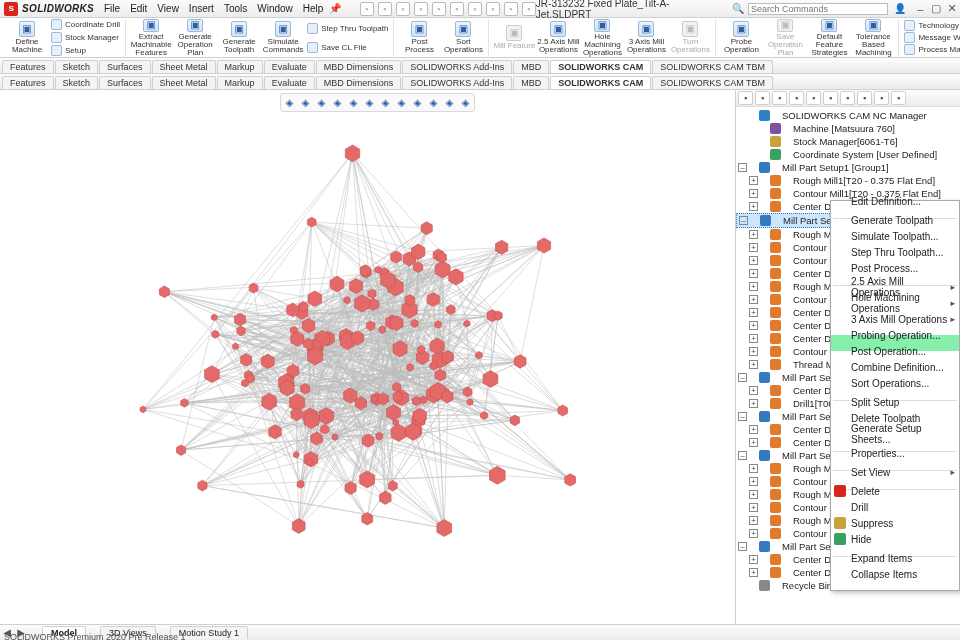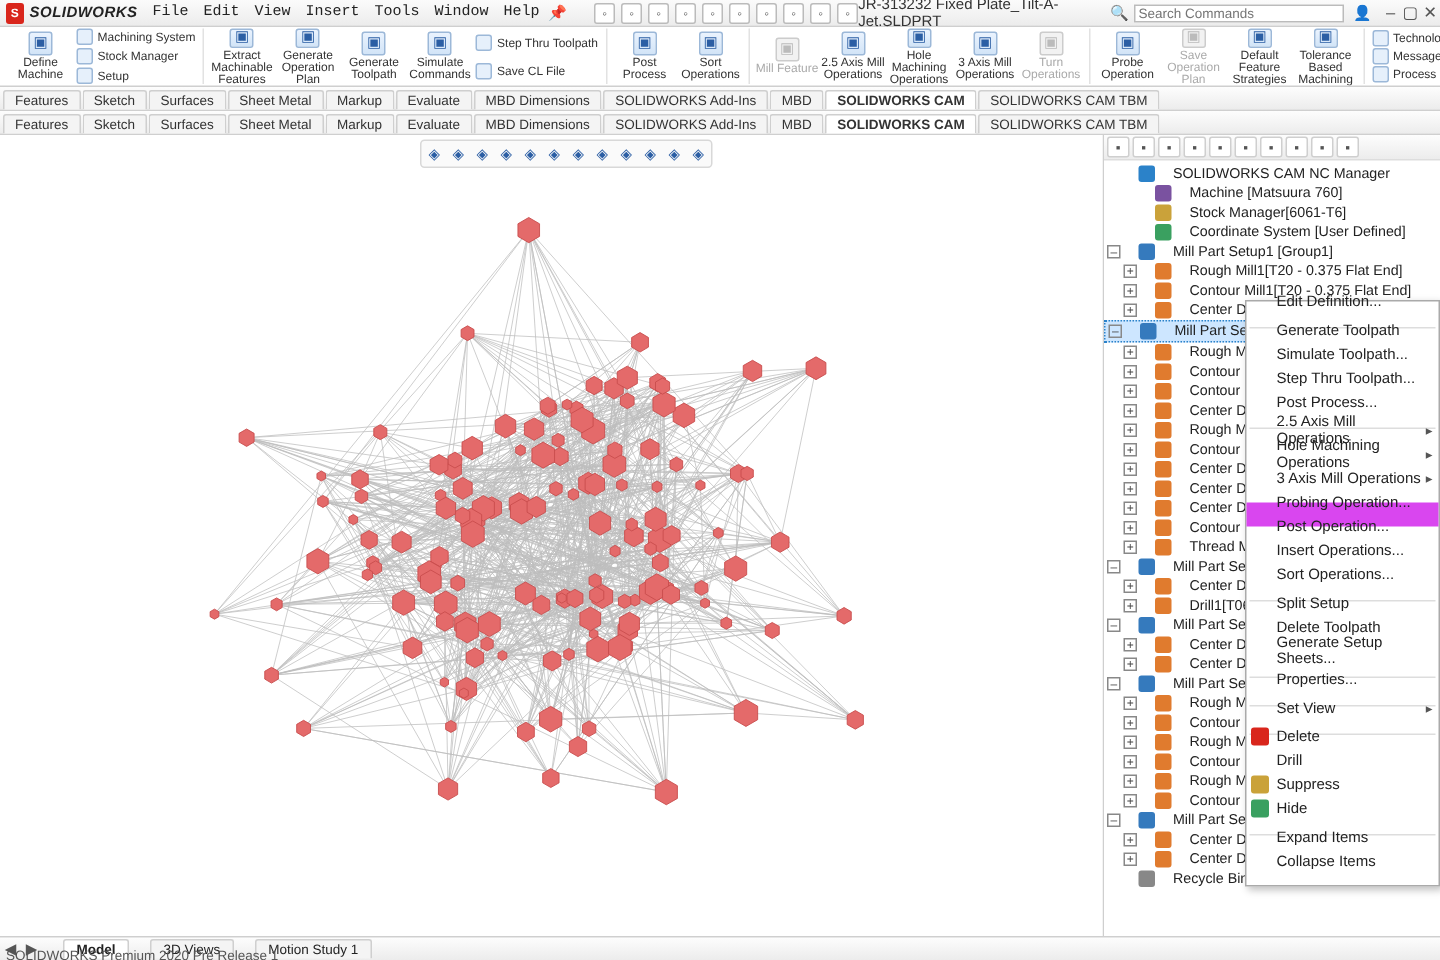--- a/index.html
+++ b/index.html
@@ -3,21 +3,21 @@
 <meta charset="utf-8">
 <style>
   * { box-sizing: border-box; margin: 0; padding: 0; font-family: "Segoe UI", Tahoma, sans-serif; }
   body { width: 960px; height: 640px; overflow: hidden; background: #fff; font-size: 10px; color: #222; position: relative; }
 
   
   .titlebar { height: 18px; background: linear-gradient(#fbfbfb,#ececec); display: flex; align-items: center; border-bottom: 1px solid #cfcfcf; }
   .titlebar .sw-logo { width: 16px; height: 14px; margin: 0 4px; background: #d9261c; border-radius: 2px; display:flex;align-items:center;justify-content:center;color:#fff;font-size:8px;font-weight:bold;}
   .titlebar .brand { font-weight: bold; font-style: italic; letter-spacing: 0.3px; margin-right: 10px; }
   .titlebar .menu { display: flex; gap: 10px; }
-  .titlebar .menu span { cursor: default; font-family: Liberation Mono, monospace; }
+  .titlebar .menu span { cursor: default; }
   .titlebar .qat { display:flex; gap:4px; margin-left:12px; align-items:center;}
   .titlebar .qat span { width:14px;height:14px;border:1px solid #bbb;border-radius:2px;display:flex;align-items:center;justify-content:center;font-size:9px;color:#555;background:#fff;}
   .titlebar .spacer { flex: 1; }
   .titlebar .doc { font-size:10px; color:#333; }
   .titlebar .search { margin-left:30px; display:flex;align-items:center;gap:3px;}
   .titlebar .search input { width:140px;height:12px;font-size:9px;border:1px solid #bbb;padding:0 2px;}
   .titlebar .winbtn { width:18px;text-align:center;font-size:11px;color:#555;}
 
   
   .ribbon { height: 40px; background:#fff; border-bottom:1px solid #cfcfcf; display:flex; align-items:stretch; overflow:hidden; padding:1px 2px;}
@@ -67,21 +67,21 @@
   .tree .ti-bin{background:#888;}
   .tree .sel { background:#cde6ff;border:1px dotted #2b82c9;}
   .tree .ind1{padding-left:13px;}
 
   
   .ctxmenu { position:absolute; top:200px; right:0; width:130px; background:#fff;border:1px solid #aaa;box-shadow:2px 2px 5px rgba(0,0,0,0.25);font-size:10px;z-index:50;}
   .ctxmenu .row{display:flex;align-items:center;height:15px;padding:0 4px 16px 20px;position:relative;}
   .ctxmenu .row .mic{position:absolute;left:3px;width:12px;height:12px;border-radius:2px;}
   .ctxmenu .sep{height:1px;background:#ddd;margin:1px 2px;}
   .ctxmenu .row.sub::after{content:"▸";position:absolute;right:4px;font-size:9px;color:#555;}
-  .ctxmenu .row.hl{background:#d946ef;}
+  .ctxmenu .row.hl{background:#86efac;}
 
   
   .bottombar { position:absolute;left:0;right:0;bottom:0;height:16px;background:linear-gradient(#fdfdfd,#ececec);border-top:1px solid #cfcfcf;display:flex;align-items:center;}
   .bottombar .btab{padding:1px 8px;border:1px solid #cfcfcf;border-bottom:none;margin-left:14px;background:#f4f4f4;border-radius:2px 2px 0 0;font-size:9px;}
   .bottombar .btab.active{background:#fff;font-weight:bold;}
   .bottombar .arrow{width:14px;text-align:center;color:#555;}
 
   .statusbar{position:absolute;left:0;right:0;bottom:-2px;font-size:9px;color:#555;padding-left:4px;}
 </style>
 </head>
@@ -126,21 +126,21 @@
 
 <div class="ribbon" id="ribbon">
     <div class="rgroup" style="flex-direction: row;">
       <div class="rbtn-large">
         <div class="ic">▣</div>
         <div>Define Machine</div>
       </div>
       <div class="rstack">
         <div>
           <span class="sic"></span>
-          <span>Machining System</span>
+          <span>Coordinate Drill</span>
         </div>
         <div>
           <span class="sic"></span>
           <span>Stock Manager</span>
         </div>
         <div>
           <span class="sic"></span>
           <span>Setup</span>
         </div>
       </div>
@@ -1491,21 +1491,21 @@
     <div class="row sub">
       <span>3 Axis Mill Operations</span>
     </div>
     <div class="row hl">
       <span>Probing Operation...</span>
     </div>
     <div class="row">
       <span>Post Operation...</span>
     </div>
     <div class="row">
-      <span>Insert Operations...</span>
+      <span>Combine Definition...</span>
     </div>
     <div class="row">
       <span>Sort Operations...</span>
     </div>
     <div class="sep"></div>
     <div class="row">
       <span>Split Setup</span>
     </div>
     <div class="row">
       <span>Delete Toolpath</span>

